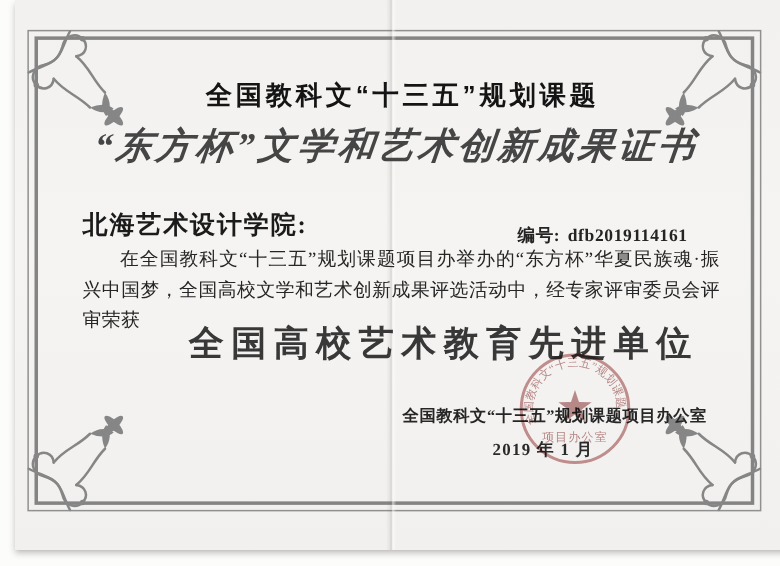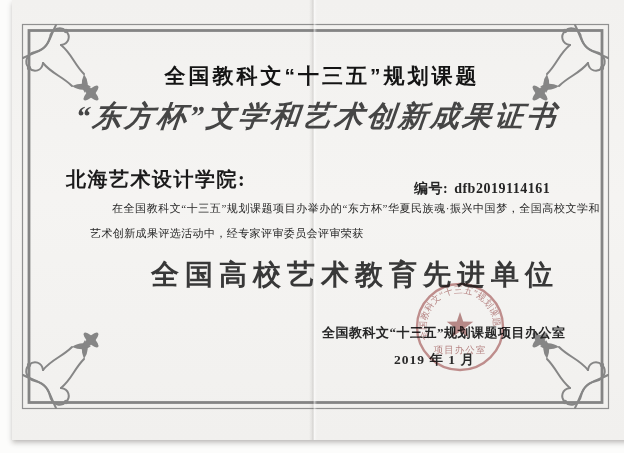--- a/index.html
+++ b/index.html
@@ -40,22 +40,22 @@
   }
   .serial{
     left:402px;top:144px;font-size:14px;font-weight:bold;color:#242424;letter-spacing:.5px;margin-top:36px;
   }
   .serial .val{margin-left:6px;font-family:"Liberation Serif","DejaVu Serif",serif;}
   .recipient{
     left:54px;top:166px;font-size:20px;font-weight:bold;color:#1b1b1b;letter-spacing:1.5px;
   }
   .citation{
     left:54px;top:196px;width:510px;white-space:normal;
-    font-size:11px;line-height:24.5px;letter-spacing:.4px;color:#262626;
-    text-indent:2em;text-align:justify;margin-left:24px;
+    font-size:15px;line-height:24.5px;letter-spacing:.4px;color:#262626;
+    text-indent:2em;text-align:justify;
   }
   .award{
     left:42px;top:256px;width:505px;text-align:right;
     font-size:28px;font-weight:600;letter-spacing:6px;color:#383838;
   }
   .issuer{
     left:310px;top:324px;width:225px;text-align:right;
     font-size:13px;font-weight:bold;color:#262626;letter-spacing:.5px;
   }
   .issue-date{

